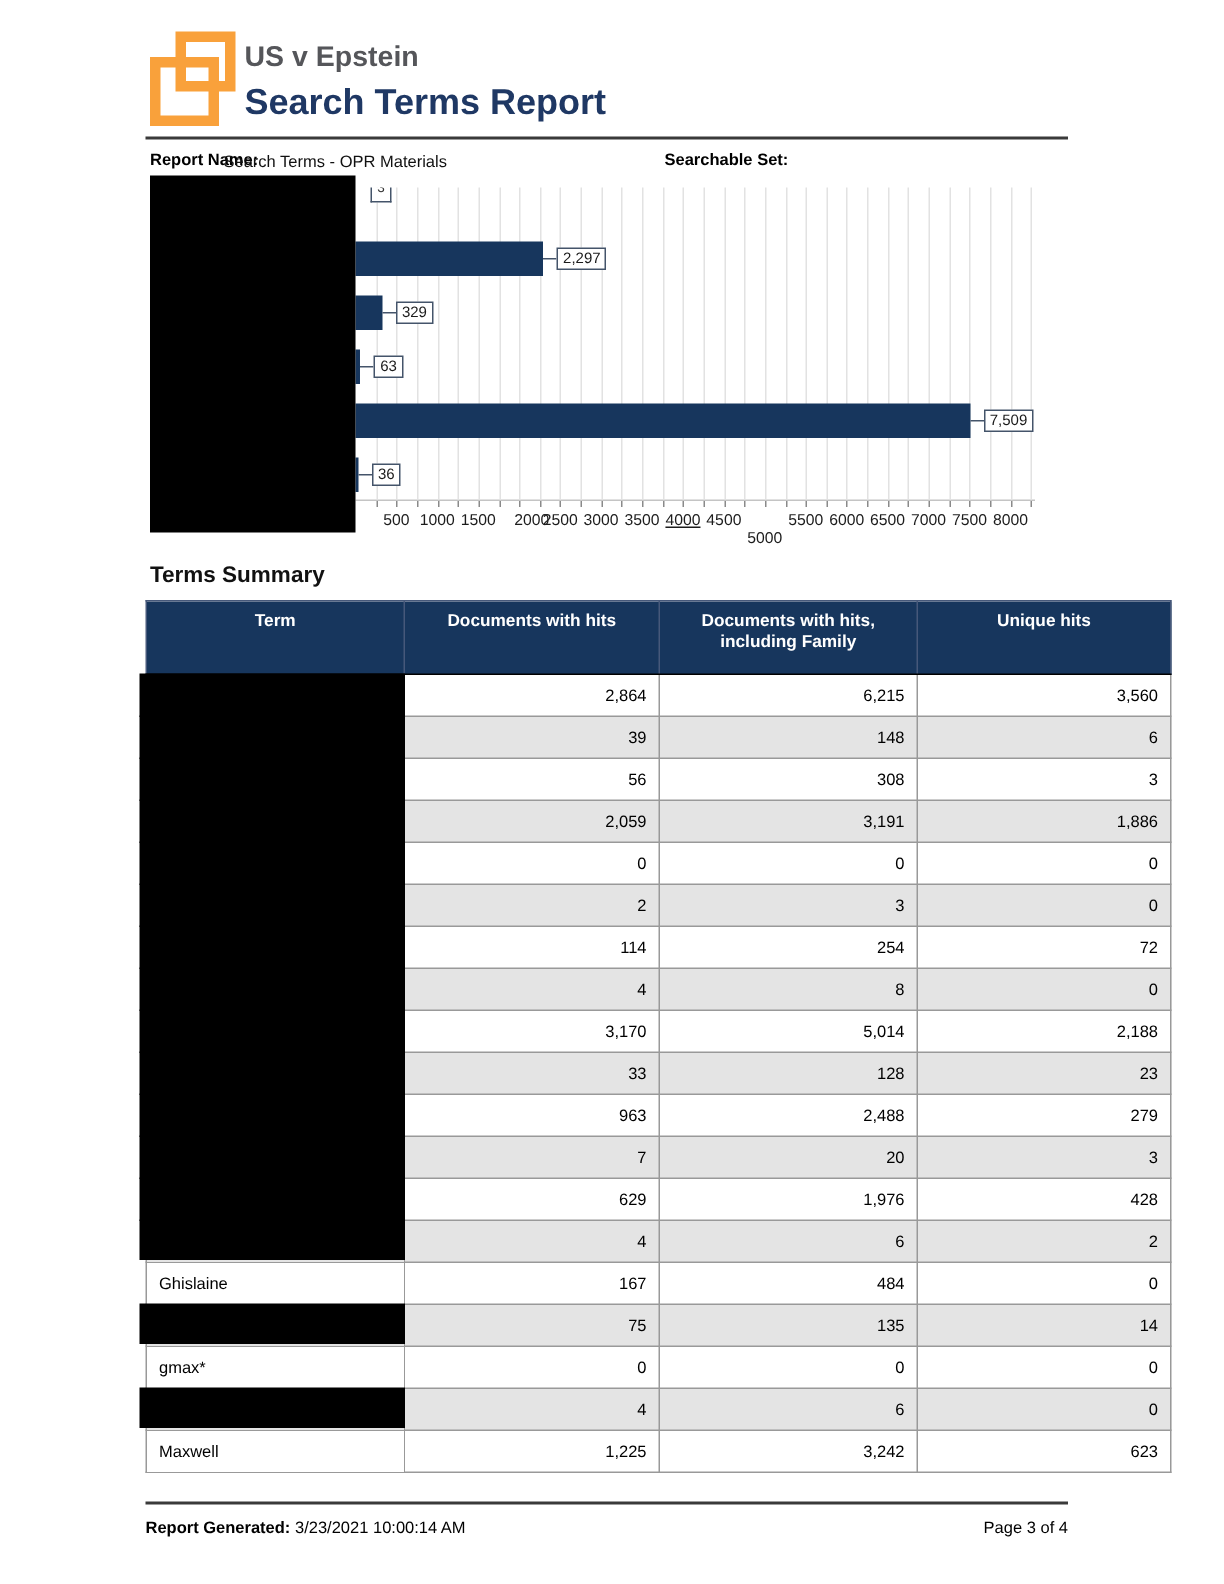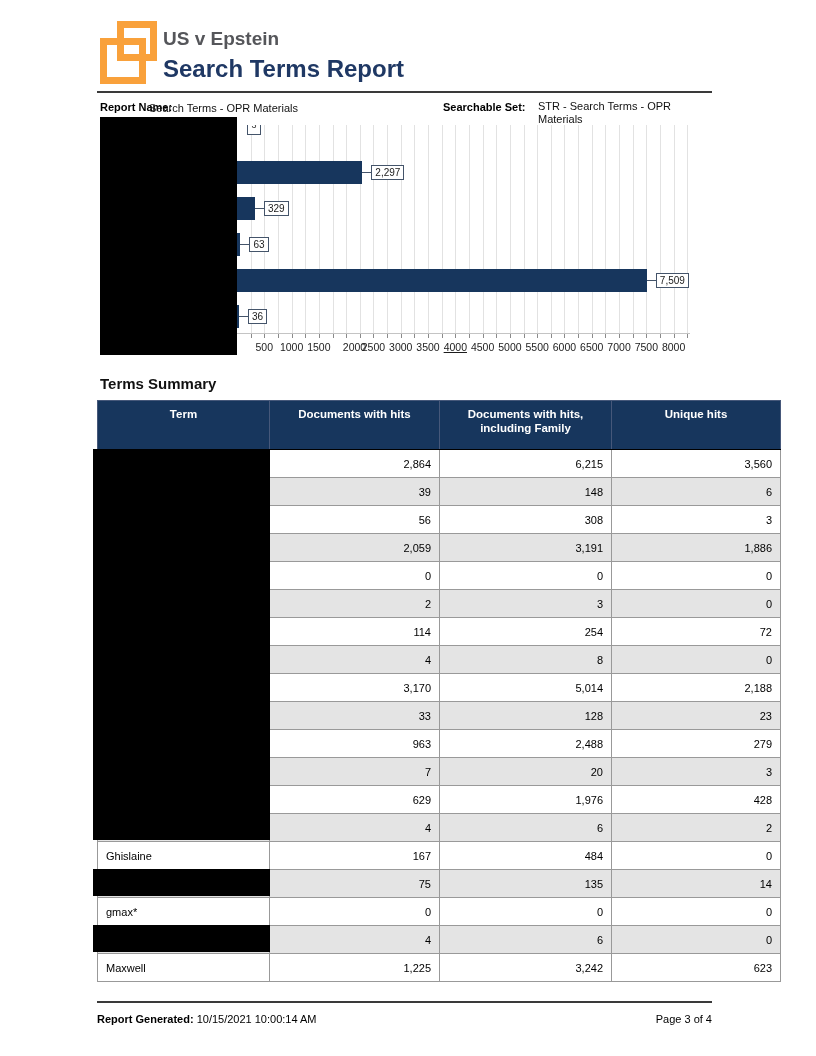--- a/index.html
+++ b/index.html
@@ -79,21 +79,20 @@
     <div class="sq sq-big"></div>
     <div class="sq sq-small"></div>
   </div>
   <div class="case-title">US v Epstein</div>
   <div class="report-title">Search Terms Report</div>
   <div class="rule rule-top"></div>
 
   <div class="meta-label m-rn-label">Report Name:</div>
   <div class="meta-value m-rn-value">Search Terms - OPR Materials</div>
   <div class="meta-label m-ss-label">Searchable Set:</div>
-  <div class="meta-value m-ss-value">STR - Search Terms - OPR Materials</div>
 
   <div id="chart">
       <div class="gridline" style="left: 13.6446px;"></div>
       <div class="tick" style="left: 13.6446px;"></div>
       <div class="gridline" style="left: 27.2892px;"></div>
       <div class="tick" style="left: 27.2892px;"></div>
       <div class="gridline" style="left: 40.9337px;"></div>
       <div class="tick" style="left: 40.9337px;"></div>
       <div class="gridline" style="left: 54.5783px;"></div>
       <div class="tick" style="left: 54.5783px;"></div>
@@ -157,21 +156,21 @@
       <div class="tick" style="left: 450.271px;"></div>
       <div class="ticklabel" style="left: 7.28916px;">500</div>
       <div class="ticklabel" style="left: 34.5783px;">1000</div>
       <div class="ticklabel" style="left: 61.8675px;">1500</div>
       <div class="ticklabel" style="left: 89.1566px; text-align: right;">2000</div>
       <div class="ticklabel" style="left: 116.446px;">2500</div>
       <div class="ticklabel" style="left: 143.735px;">3000</div>
       <div class="ticklabel" style="left: 171.024px;">3500</div>
       <div class="ticklabel" style="left: 198.313px; text-decoration: underline;">4000</div>
       <div class="ticklabel" style="left: 225.602px;">4500</div>
-      <div class="ticklabel" style="left: 252.892px;">5000</div>
+      <div class="ticklabel" style="left: 252.892px; margin-top: 12px;">5000</div>
       <div class="ticklabel" style="left: 280.181px;">5500</div>
       <div class="ticklabel" style="left: 307.47px;">6000</div>
       <div class="ticklabel" style="left: 334.759px;">6500</div>
       <div class="ticklabel" style="left: 362.048px;">7000</div>
       <div class="ticklabel" style="left: 389.337px;">7500</div>
       <div class="ticklabel" style="left: 416.627px;">8000</div>
       <div class="bar" style="top: 36px; width: 125.366px;"></div>
       <div class="conn" style="left: 125.366px; top: 47px;"></div>
       <div class="vbox" style="left: 134.366px; top: 40px;">2,297</div>
       <div class="bar" style="top: 72px; width: 17.9563px;"></div>
@@ -349,18 +348,18 @@
           <td class="num">3,242</td>
           <td class="num">623</td>
         </tr>
       </tbody>
     </table>
 
   <div class="rule rule-bottom"></div>
   <div class="footer-row">
     <div class="footer-left">
       <span class="lbl">Report Generated:</span>
-      <span>10/15/2021 10:00:14 AM</span>
+      <span>3/23/2021 10:00:14 AM</span>
     </div>
     <div class="footer-page">Page 3 of 4</div>
   </div>
 
 </div>
 
 </body></html>

